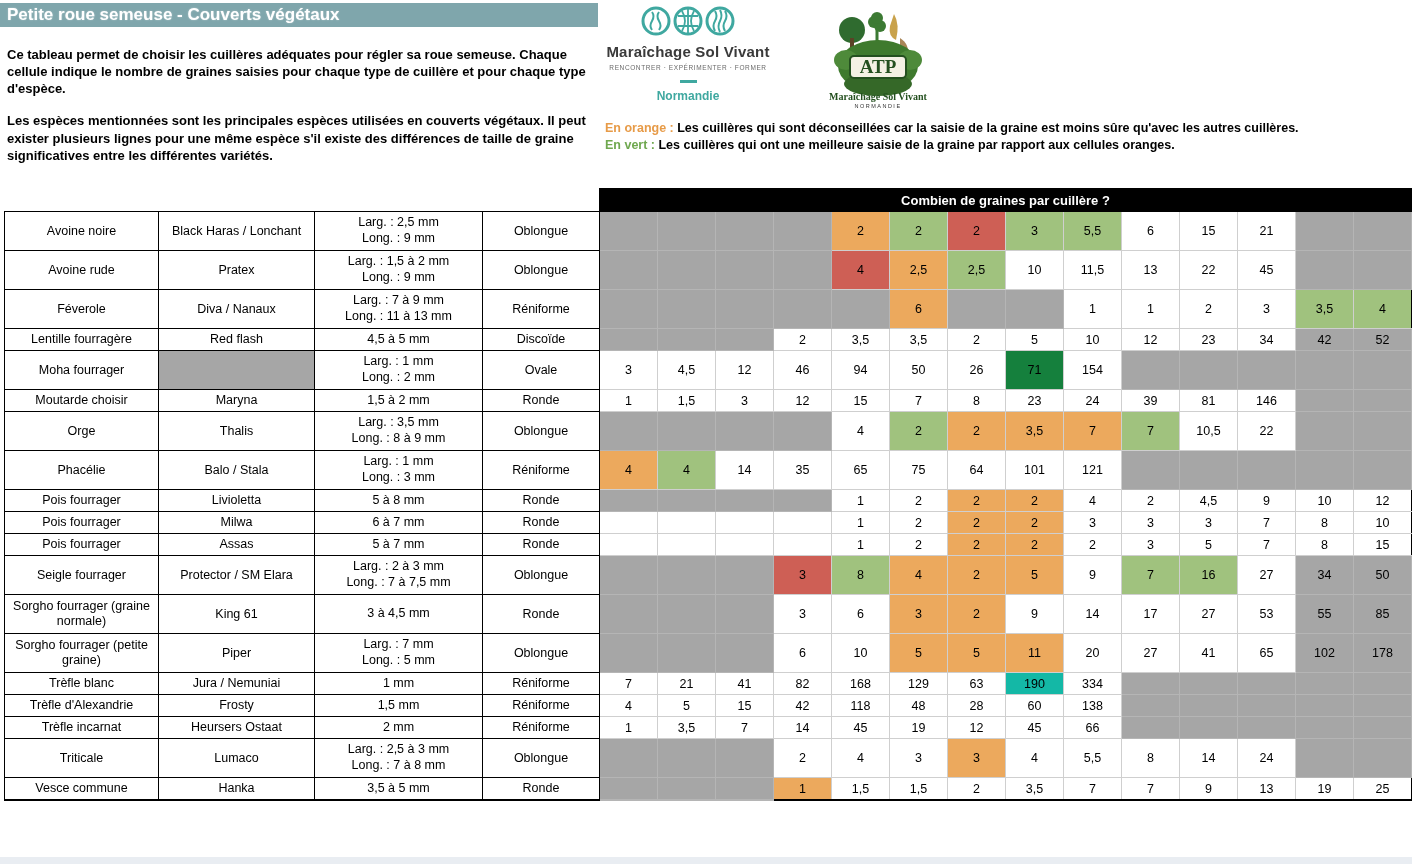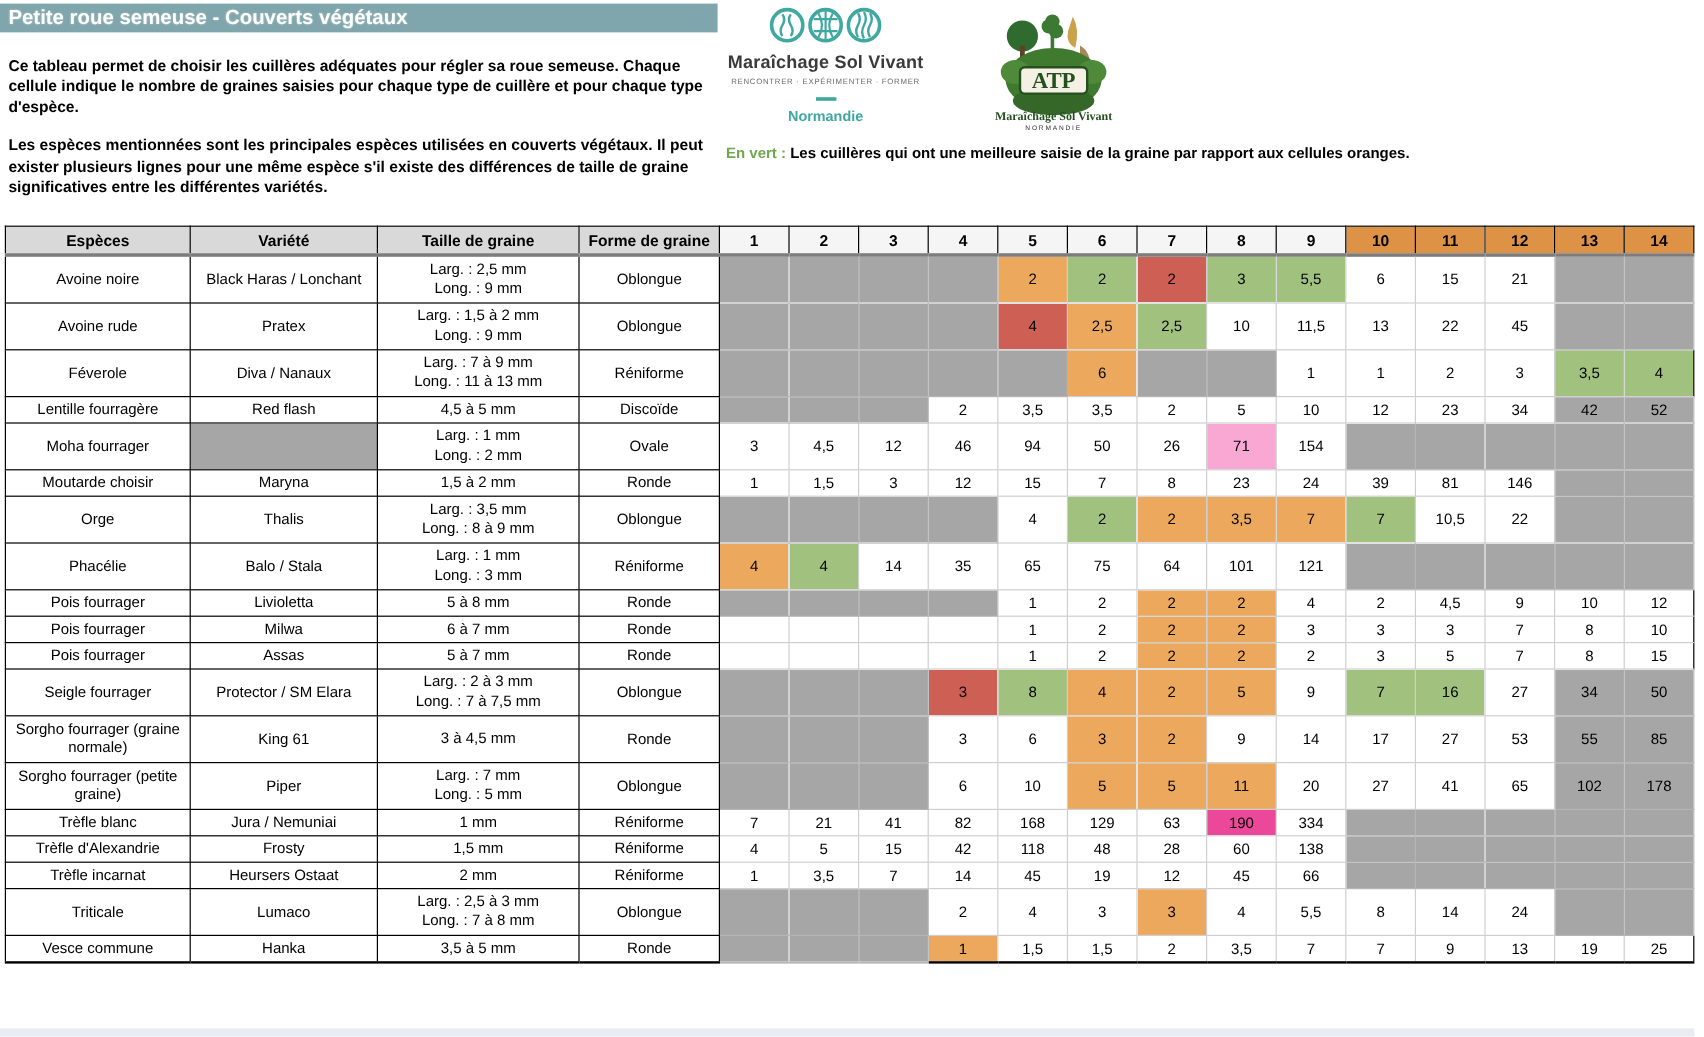--- a/index.html
+++ b/index.html
@@ -90,20 +90,21 @@
     <ellipse cx="88" cy="52" rx="12" ry="10" fill="#4E8A3A"></ellipse>
     <ellipse cx="56" cy="76" rx="34" ry="12" fill="#356828"></ellipse>
     <rect x="28" y="48" width="56" height="22" rx="4" fill="#F4F1E4" stroke="#24501F" stroke-width="2"></rect>
     <text x="56" y="65" text-anchor="middle" font-family="Liberation Serif, serif" font-size="19" font-weight="bold" fill="#24501F">ATP</text>
     <text x="56" y="92" text-anchor="middle" font-family="Liberation Serif, serif" font-size="10" font-weight="bold" fill="#24501F">Maraîchage Sol Vivant</text>
     <text x="56" y="100" text-anchor="middle" font-family="Liberation Sans, sans-serif" font-size="5.5" letter-spacing="1.5" fill="#333">NORMANDIE</text>
   </svg>
 </div>
 
 <div class="legend">
+  <div class="legend-line"><span class="lead" style="color: rgb(231, 155, 72);">En orange :</span><span> Les cuillères qui sont déconseillées car la saisie de la graine est moins sûre qu'avec les autres cuillères.</span></div>
   <div class="legend-line"><span class="lead" style="color: rgb(111, 168, 79);">En vert :</span><span> Les cuillères qui ont une meilleure saisie de la graine par rapport aux cellules oranges.</span></div>
 </div>
 
 <table class="seed">
   <colgroup>
     <col style="width:154px">
       <col style="width:156px">
       <col style="width:168px">
       <col style="width:117px">
     <col style="width:58px">
@@ -115,40 +116,24 @@
       <col style="width:58px">
       <col style="width:58px">
     <col style="width:58px">
       <col style="width:58px">
       <col style="width:58px">
       <col style="width:58px">
     <col style="width:58px">
       <col style="width:58px">
   </colgroup>
   <thead>
-    <tr id="colhead-row">
-        <td class="colhead-left">Espèces</td>
-        <td class="colhead-left">Variété</td>
-        <td class="colhead-left">Taille de graine</td>
-        <td class="colhead-left">Forme de graine</td>
-        <td class="colhead-num">1</td>
-        <td class="colhead-num">2</td>
-        <td class="colhead-num">3</td>
-        <td class="colhead-num">4</td>
-        <td class="colhead-num">5</td>
-        <td class="colhead-num">6</td>
-        <td class="colhead-num">7</td>
-        <td class="colhead-num">8</td>
-        <td class="colhead-num">9</td>
-        <td class="colhead-num" style="background: rgb(222, 146, 69);">10</td>
-        <td class="colhead-num" style="background: rgb(222, 146, 69);">11</td>
-        <td class="colhead-num" style="background: rgb(222, 146, 69);">12</td>
-        <td class="colhead-num" style="background: rgb(222, 146, 69);">13</td>
-        <td class="colhead-num" style="background: rgb(222, 146, 69);">14</td>
-      </tr>
+    <tr>
+      <td class="blank" colspan="4"></td>
+      <td class="band" colspan="14">Combien de graines par cuillère ?</td>
+    </tr>
   </thead>
   <tbody id="grid-body">
       <tr class="tall">
         <td class="td-left">Avoine noire</td>
         <td class="td-left">Black Haras / Lonchant</td>
         <td class="td-left">
           <div>Larg. : 2,5 mm</div>
           <div>Long. : 9 mm</div>
         </td>
         <td class="td-left">Oblongue</td>
@@ -243,21 +228,21 @@
           <div>Long. : 2 mm</div>
         </td>
         <td class="td-left">Ovale</td>
         <td class="num" style="background: rgb(255, 255, 255);">3</td>
         <td class="num" style="background: rgb(255, 255, 255);">4,5</td>
         <td class="num" style="background: rgb(255, 255, 255);">12</td>
         <td class="num" style="background: rgb(255, 255, 255);">46</td>
         <td class="num" style="background: rgb(255, 255, 255);">94</td>
         <td class="num" style="background: rgb(255, 255, 255);">50</td>
         <td class="num" style="background: rgb(255, 255, 255);">26</td>
-        <td class="num" style="background: #f9a8d4;">71</td>
+        <td class="num" style="background: #15803d;">71</td>
         <td class="num" style="background: rgb(255, 255, 255);">154</td>
         <td class="num gcell" style="background: rgb(166, 166, 166);"></td>
         <td class="num gcell" style="background: rgb(166, 166, 166);"></td>
         <td class="num gcell" style="background: rgb(166, 166, 166);"></td>
         <td class="num gcell" style="background: rgb(166, 166, 166);"></td>
         <td class="num gcell" style="background: rgb(166, 166, 166);"></td>
       </tr>
       <tr>
         <td class="td-left">Moutarde choisir</td>
         <td class="td-left">Maryna</td>
@@ -467,21 +452,21 @@
           <div>1 mm</div>
         </td>
         <td class="td-left">Réniforme</td>
         <td class="num" style="background: rgb(255, 255, 255);">7</td>
         <td class="num" style="background: rgb(255, 255, 255);">21</td>
         <td class="num" style="background: rgb(255, 255, 255);">41</td>
         <td class="num" style="background: rgb(255, 255, 255);">82</td>
         <td class="num" style="background: rgb(255, 255, 255);">168</td>
         <td class="num" style="background: rgb(255, 255, 255);">129</td>
         <td class="num" style="background: rgb(255, 255, 255);">63</td>
-        <td class="num" style="background: #ec4899;">190</td>
+        <td class="num" style="background: #14b8a6;">190</td>
         <td class="num" style="background: rgb(255, 255, 255);">334</td>
         <td class="num gcell" style="background: rgb(166, 166, 166);"></td>
         <td class="num gcell" style="background: rgb(166, 166, 166);"></td>
         <td class="num gcell" style="background: rgb(166, 166, 166);"></td>
         <td class="num gcell" style="background: rgb(166, 166, 166);"></td>
         <td class="num gcell" style="background: rgb(166, 166, 166);"></td>
       </tr>
       <tr>
         <td class="td-left">Trèfle d'Alexandrie</td>
         <td class="td-left">Frosty</td>

